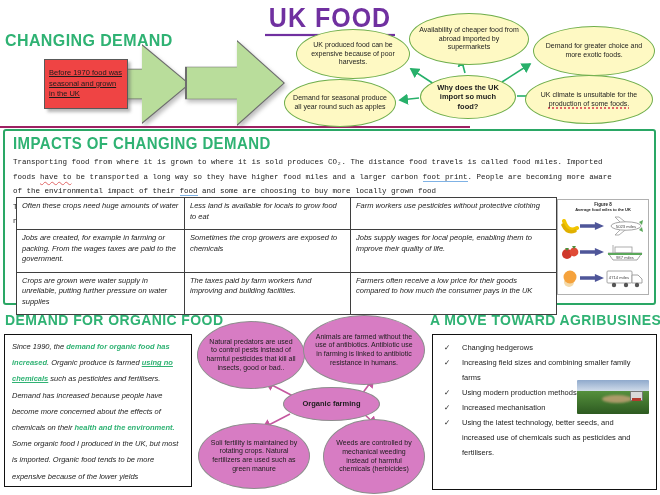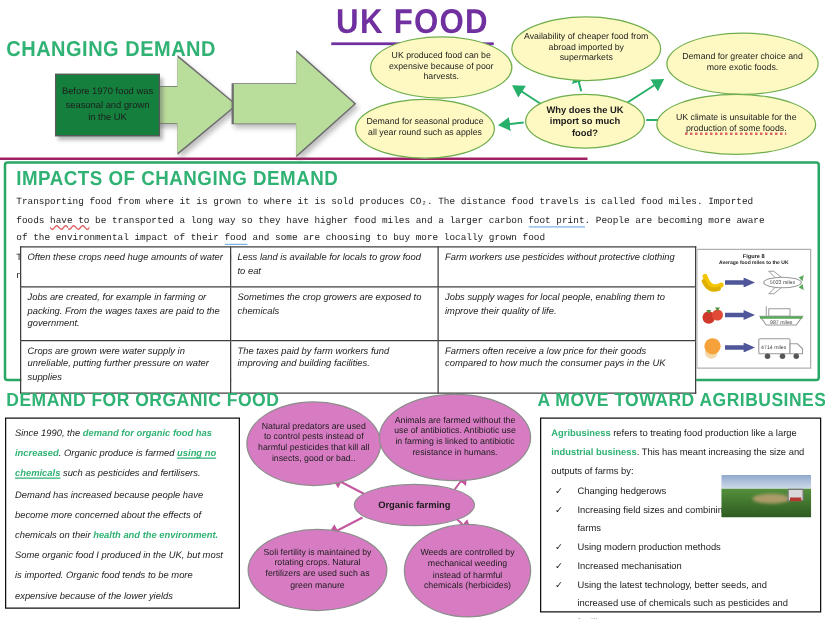--- a/index.html
+++ b/index.html
@@ -8,24 +8,24 @@
 
   
   .h-green{position:absolute;color:#2fb273;font-weight:800;text-transform:uppercase;
            letter-spacing:.4px;transform:scaleY(1.08);transform-origin:left top;white-space:nowrap;}
   .title{position:absolute;left:240px;top:2px;width:180px;text-align:center;color:#7030a0;
          font-size:25px;font-weight:800;text-transform:uppercase;letter-spacing:1px;
          transform:scaleY(1.1);transform-origin:center top;}
   .title span{border-bottom:2.5px solid #7030a0;padding:0 4px 1px;}
 
   
-  .flowbox{position:absolute;background:#15803d;border:1.4px solid #595959;
+  .flowbox{position:absolute;background:#ef4444;border:1.4px solid #595959;
            box-shadow:2.5px 3px 3px rgba(90,90,90,.45);display:flex;align-items:center;
-           justify-content:center;text-align:center;font-size:7.5px;line-height:1.4;
-           padding:2px 4px;box-sizing:border-box;z-index:3;}
+           justify-content:center;font-size:7.5px;line-height:1.4;
+           padding:2px 4px;box-sizing:border-box;z-index:3;text-decoration:underline;}
   .arrowwrap{position:absolute;filter:drop-shadow(2.5px 3px 2px rgba(90,90,90,.4));z-index:1;}
   .arrowouter{position:absolute;inset:0;background:#6d6d6d;
       clip-path:polygon(0 31%,52% 31%,52% 0,100% 50%,52% 100%,52% 69%,0 69%);}
   .arrowinner{position:absolute;inset:1.6px;background:#b9dd9b;
       clip-path:polygon(0 31%,52% 31%,52% 0,100% 50%,52% 100%,52% 69%,0 69%);}
 
   
   .bubble{position:absolute;border-radius:50%;background:#fef9c3;border:1.2px solid #6fae4c;
           display:flex;align-items:center;justify-content:center;text-align:center;
           font-size:7px;line-height:1.25;padding:4px 8px;box-sizing:border-box;z-index:2;}
@@ -235,23 +235,20 @@
   </svg>
 
   <div class="bubble pink" style="left:197px;top:321px;width:108px;height:68px;">Natural predators are used to control pests instead of harmful pesticides that kill all insects, good or bad..</div>
   <div class="bubble pink" style="left:303px;top:315px;width:122px;height:70px;">Animals are farmed without the use of antibiotics. Antibiotic use in farming is linked to antibiotic resistance in humans.</div>
   <div class="bubble pink" style="left:198px;top:423px;width:112px;height:66px;">Soli fertility is maintained by rotating crops. Natural fertilizers are used such as green manure</div>
   <div class="bubble pink" style="left:323px;top:419px;width:102px;height:75px;">Weeds are controlled by mechanical weeding instead of harmful chemicals (herbicides)</div>
   <div class="bubble pink bold" style="left:283px;top:387px;width:97px;height:34px;">Organic farming</div>
 
   <div class="h-green" style="left:430px;top:311px;font-size:14px;">A move toward agribusiness</div>
   <div class="agbox">
-    <div>
-      <span class="greenb">Agribusiness</span><span> refers to treating food production like a large </span><span class="greenb">industrial business</span><span>. This has meant increasing the size and outputs of farms by:</span>
-    </div>
     <div class="farm">
       <div class="sky"></div>
       <div class="field"></div>
       <div class="dust"></div>
       <div class="tractor"></div>
     </div>
     <ul>
       <li>
           <span class="chk">✓</span>
           <span class="btxt">Changing hedgerows</span>

